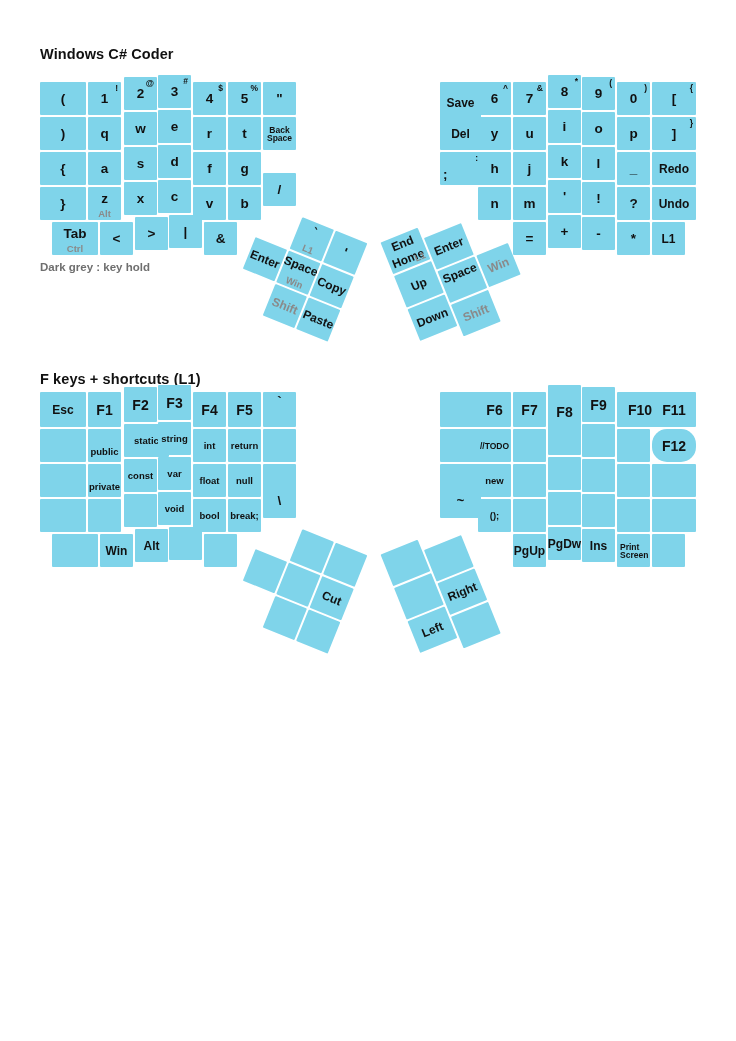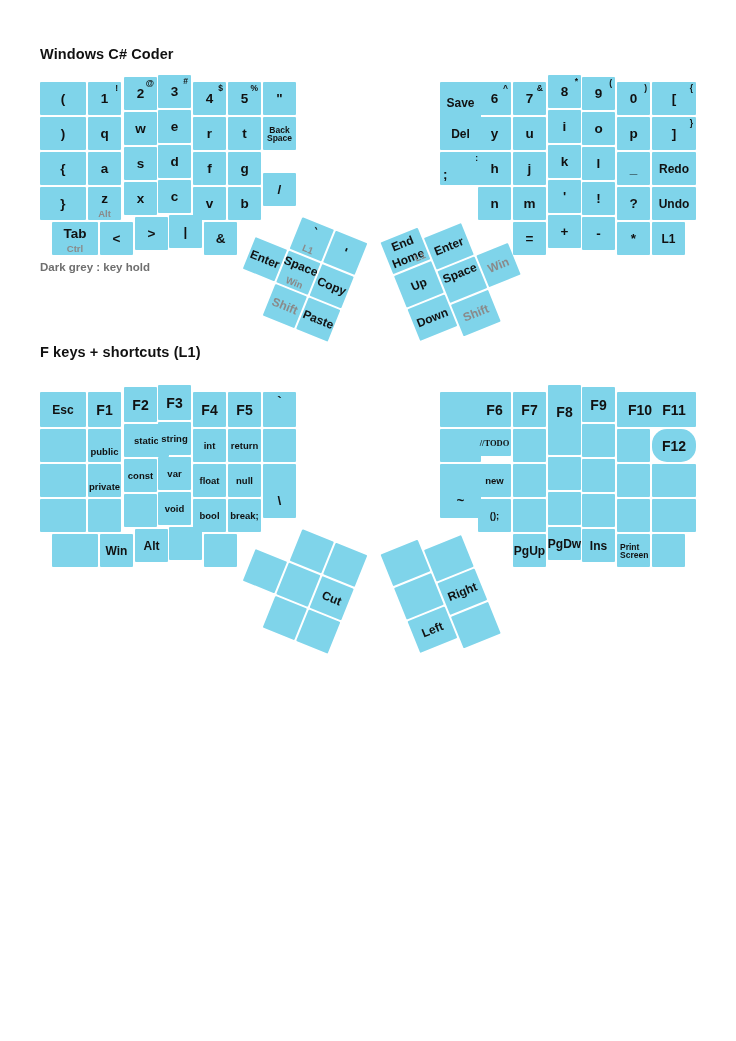--- a/index.html
+++ b/index.html
@@ -320,21 +320,21 @@
   </div>
 <div class="key" style="left:617px; top:222px; width:33px; height:33px;">
   <span class="lbl main c">*</span>
   </div>
 <div class="key" style="left:652px; top:222px; width:33px; height:33px;">
   <span class="lbl mainS c">L1</span>
   </div>
 
 <div class="note" style="left:40px; top:261px;">Dark grey : key hold</div>
 
-<div class="section-title" style="left:40px; top:344px;">F keys + shortcuts (L1)</div>
+<div class="section-title" style="left:40px; top:371px;">F keys + shortcuts (L1)</div>
 
 <div class="key" style="left:40px; top:392px; width:46px; height:35px;">
   <span class="lbl mainS c">Esc</span>
   </div>
 <div class="key" style="left:88px; top:392px; width:33px; height:35px;">
   <span class="lbl fkey c">F1</span>
   </div>
 <div class="key" style="left:124px; top:387px; width:33px; height:35px;">
   <span class="lbl fkey c">F2</span>
   </div>
@@ -496,21 +496,21 @@
 <div class="key" style="left:617px; top:392px; width:46px; height:35px;">
   <span class="lbl fkey c">F10</span>
   </div>
 <div class="key" style="left:652px; top:392px; width:44px; height:35px;">
   <span class="lbl fkey c">F11</span>
   </div>
 
 <div class="key" style="left:440px; top:429px; width:41px; height:33px;">
   <span class="lbl small c"></span>
   </div>
-<div class="key" style="left:478px; top:429px; width:33px; height:27px;font-family:Liberation Serif, serif;">
+<div class="key" style="left:478px; top:429px; width:33px; height:33px;">
   <span class="lbl tiny c">//TODO</span>
   </div>
 <div class="key" style="left:513px; top:429px; width:33px; height:33px;">
   <span class="lbl small c"></span>
   </div>
 <div class="key" style="left:548px; top:422px; width:33px; height:33px;">
   <span class="lbl small c"></span>
   </div>
 <div class="key" style="left:582px; top:424px; width:33px; height:33px;">
   <span class="lbl small c"></span>

